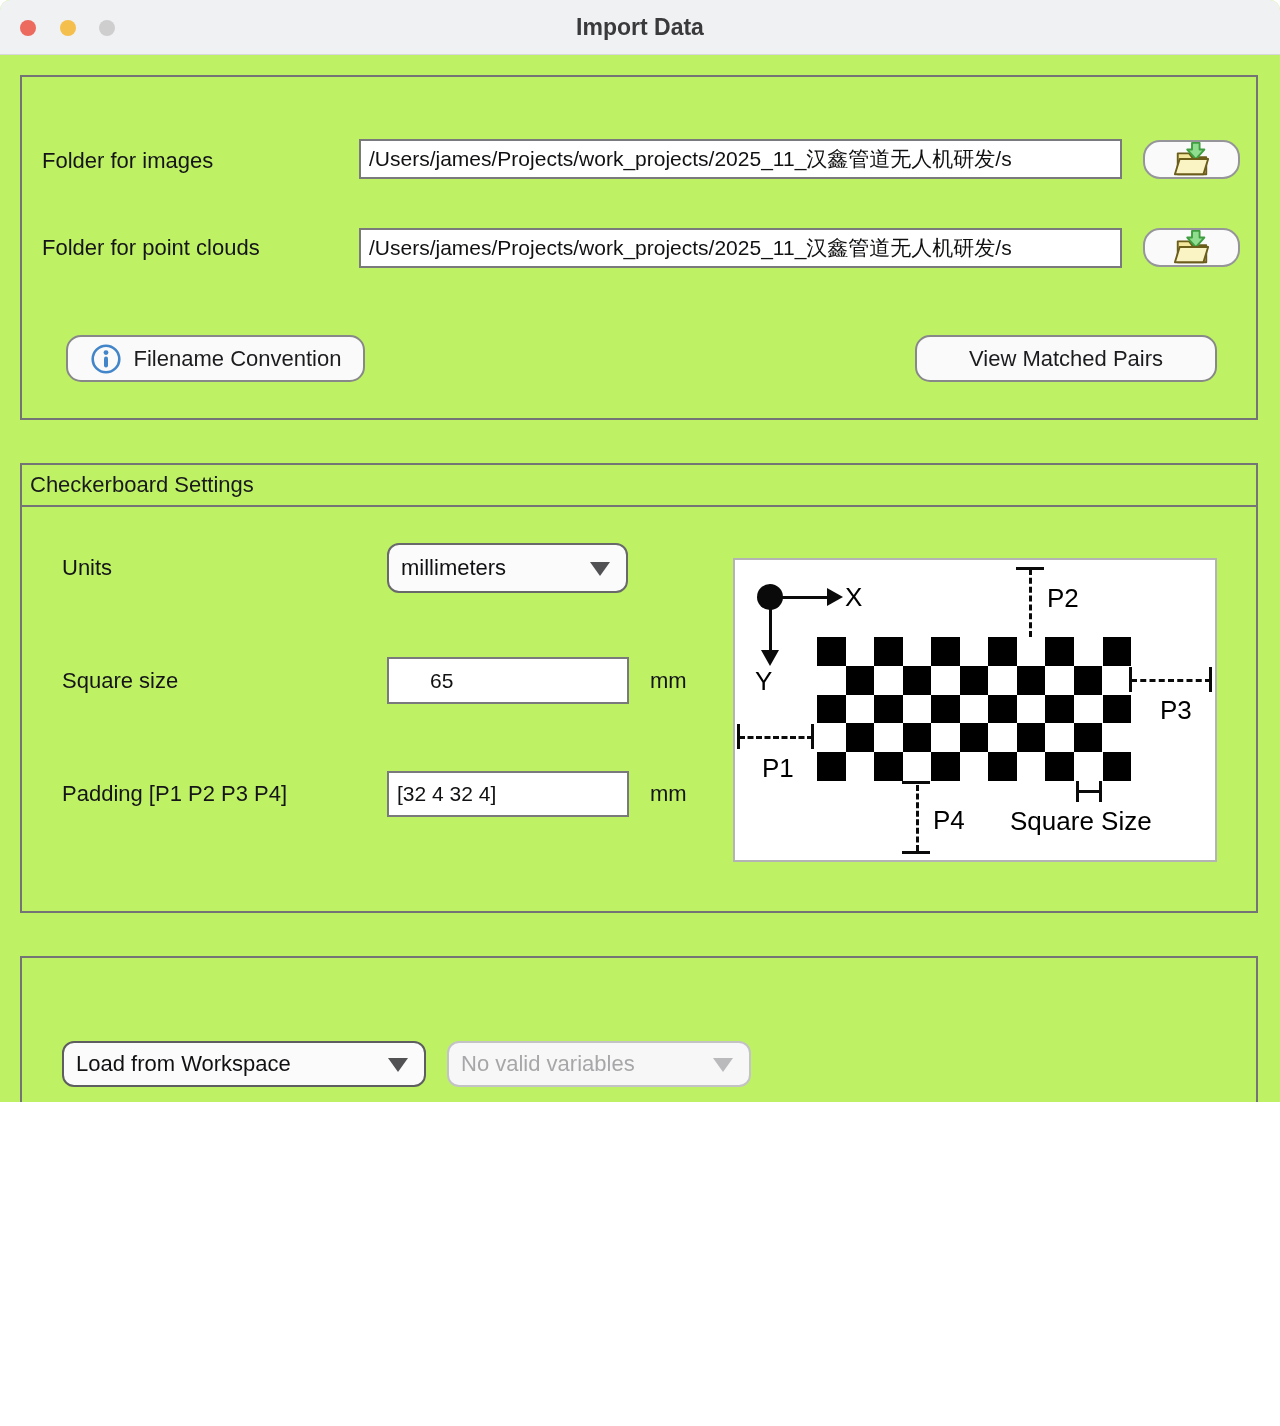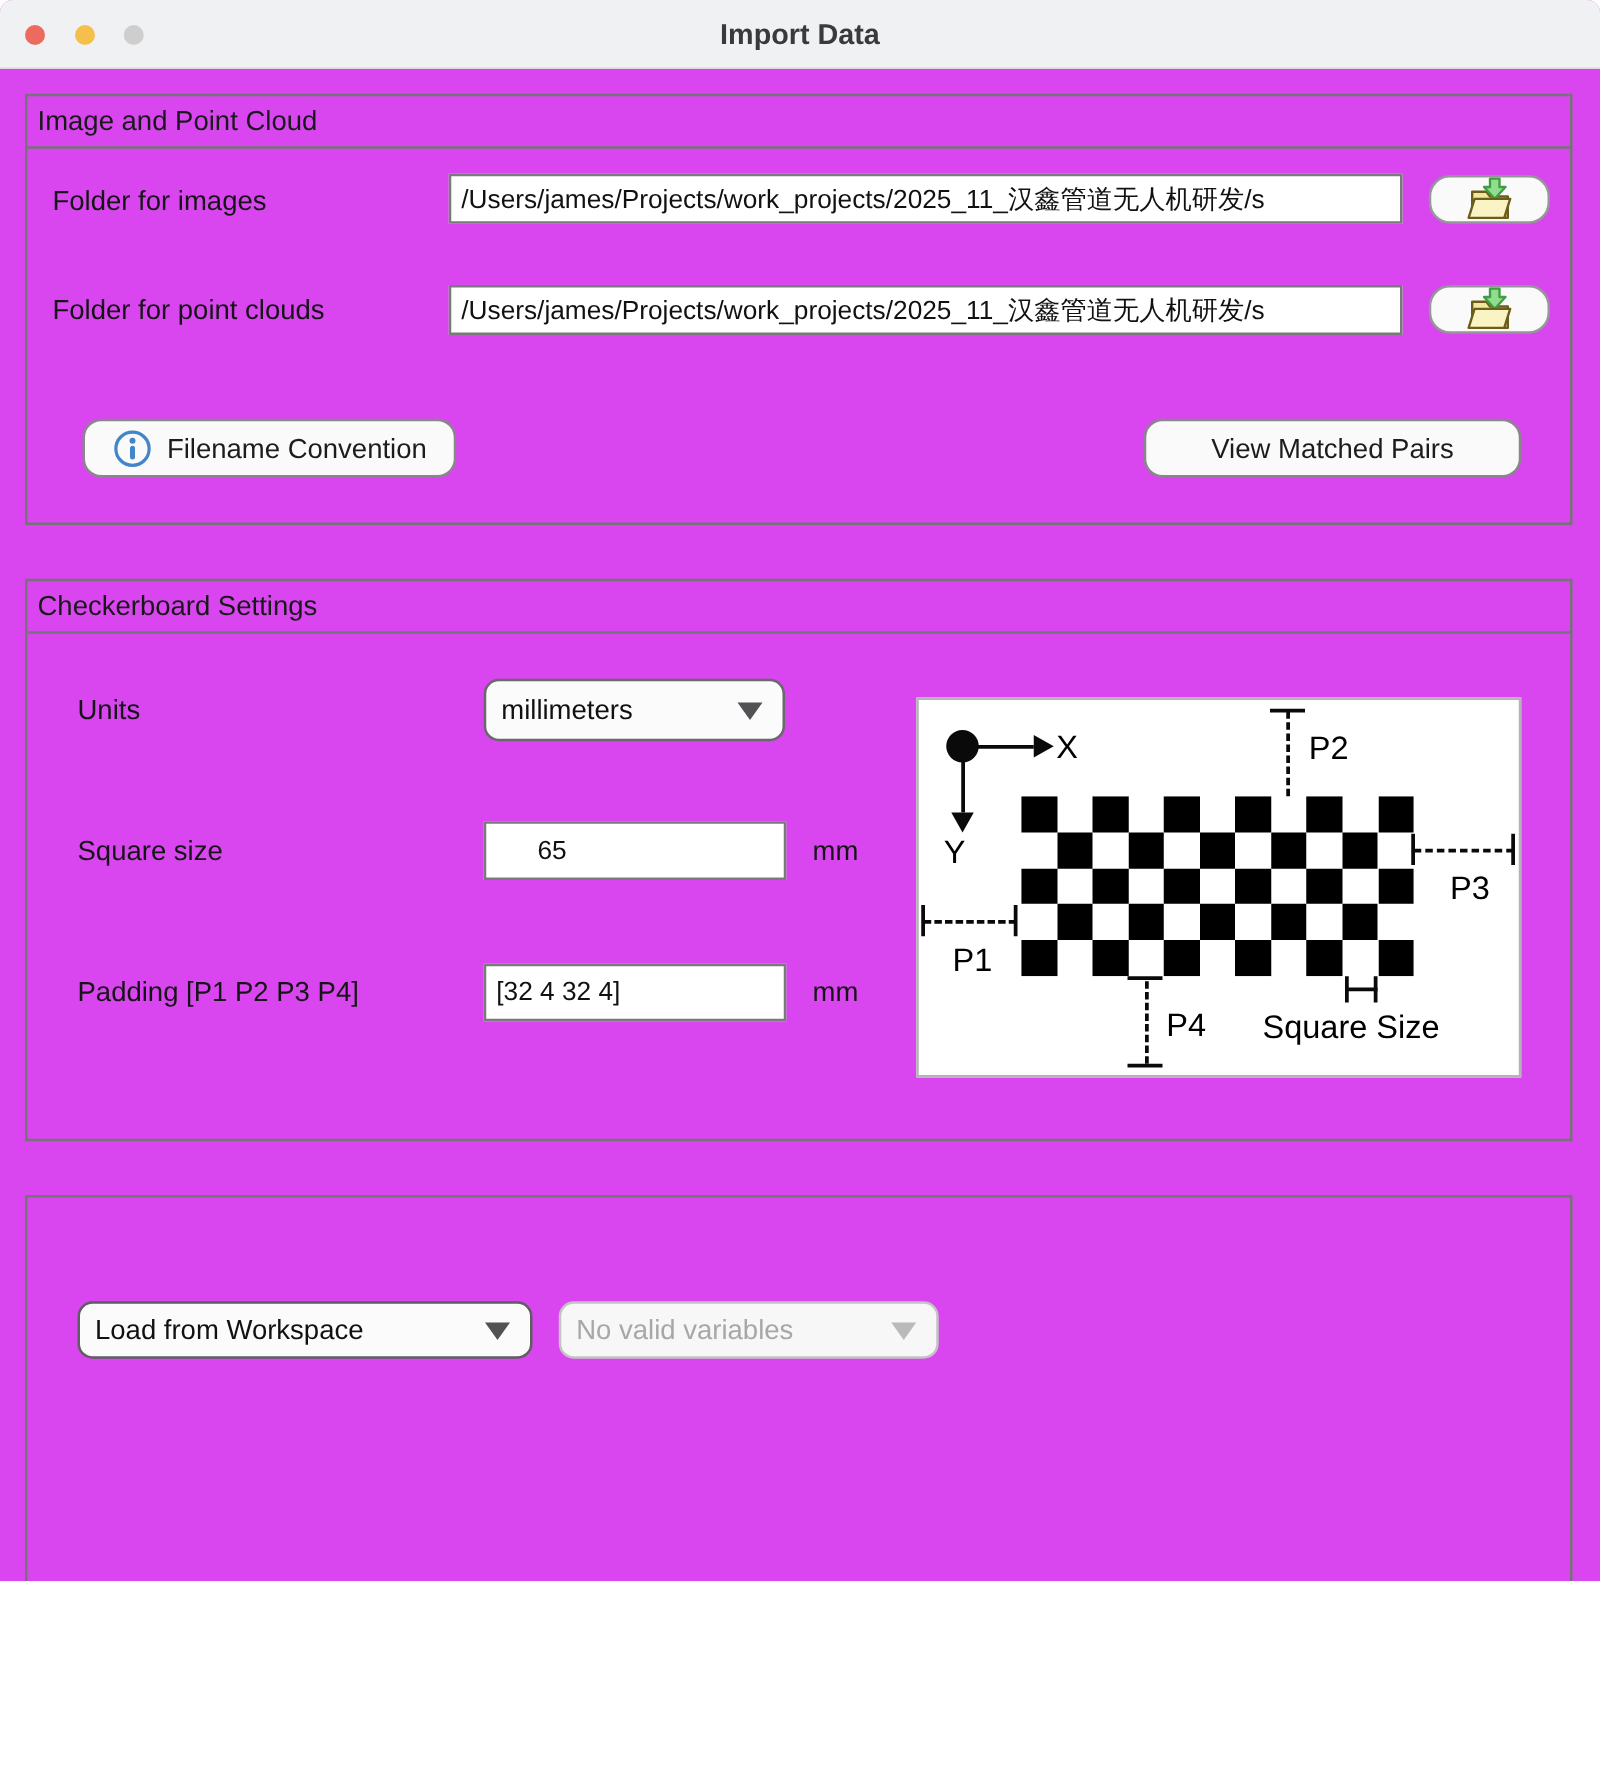--- a/index.html
+++ b/index.html
@@ -1,17 +1,17 @@
 <!DOCTYPE html>
 <html><head>
 <meta charset="utf-8">
 <style>
   html,body{margin:0;padding:0;background:#ffffff;}
   body{font-family:"Liberation Sans","DejaVu Sans",sans-serif;-webkit-font-smoothing:antialiased;}
-  .window{position:relative;width:1280px;height:1265px;background:#d946ef;border-radius:10px 10px 0 0;overflow:hidden;}
+  .window{position:relative;width:1280px;height:1102px;background:#bef264;border-radius:10px 10px 0 0;overflow:hidden;}
 
   
   .titlebar{position:absolute;left:0;top:0;width:100%;height:55px;background:#f0f1f2;border-bottom:1px solid #d8d8da;box-sizing:border-box;}
   .dot{position:absolute;top:20px;width:16px;height:16px;border-radius:50%;}
   .titlebar-title{position:absolute;left:0;right:0;top:0;height:55px;display:flex;align-items:center;justify-content:center;font-size:23px;font-weight:700;color:#3a3a3c;}
 
   
   .group{position:absolute;left:20px;width:1238px;border:2px solid #747476;box-sizing:border-box;}
   .group-title{position:absolute;left:0;top:0;right:0;height:40px;border-bottom:2px solid #747476;display:flex;align-items:center;padding-left:8px;font-size:22px;color:#19191b;}
 
@@ -52,21 +52,20 @@
 <div class="window">
 
   <div class="titlebar">
     <span class="dot" style="left:20px;background:#ec6a5e;"></span>
     <span class="dot" style="left:60px;background:#f5bf4e;"></span>
     <span class="dot" style="left:99px;background:#cecece;"></span>
     <div class="titlebar-title">Import Data</div>
   </div>
 
   <section class="group" style="top:75px;height:345px;">
-    <div class="group-title">Image and Point Cloud</div>
 
     <span class="row-label" style="left:20px;top:71px;">Folder for images</span>
     <input class="text-field" style="left: 337px; top: 62px; width: 763px; height: 40px;" readonly="" value="/Users/james/Projects/work_projects/2025_11_汉鑫管道无人机研发/s">
     <div class="browse-btn" style="left:1121px;top:63px;width:97px;height:39px;">
       <svg width="46" height="38" viewBox="0 0 48 40">
         <path d="M9 13 h12 l3 4 h15 v18 H9 Z" fill="#f3e79e" stroke="#6b5d1a" stroke-width="2" stroke-linejoin="round"></path>
         <path d="M24 2 h8 v7 h5 l-9 10 -9 -10 h5 z" fill="#90dd90" stroke="#3f9e3f" stroke-width="2" stroke-linejoin="round"></path>
         <path d="M6 35 L11 19 H41 L36 35 Z" fill="#faf3c4" stroke="#6b5d1a" stroke-width="2" stroke-linejoin="round"></path>
       </svg>
     </div>

